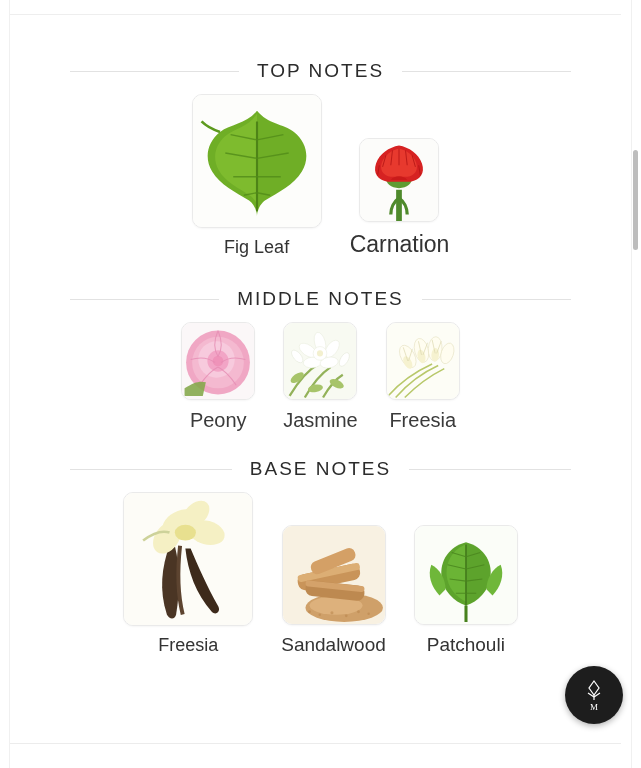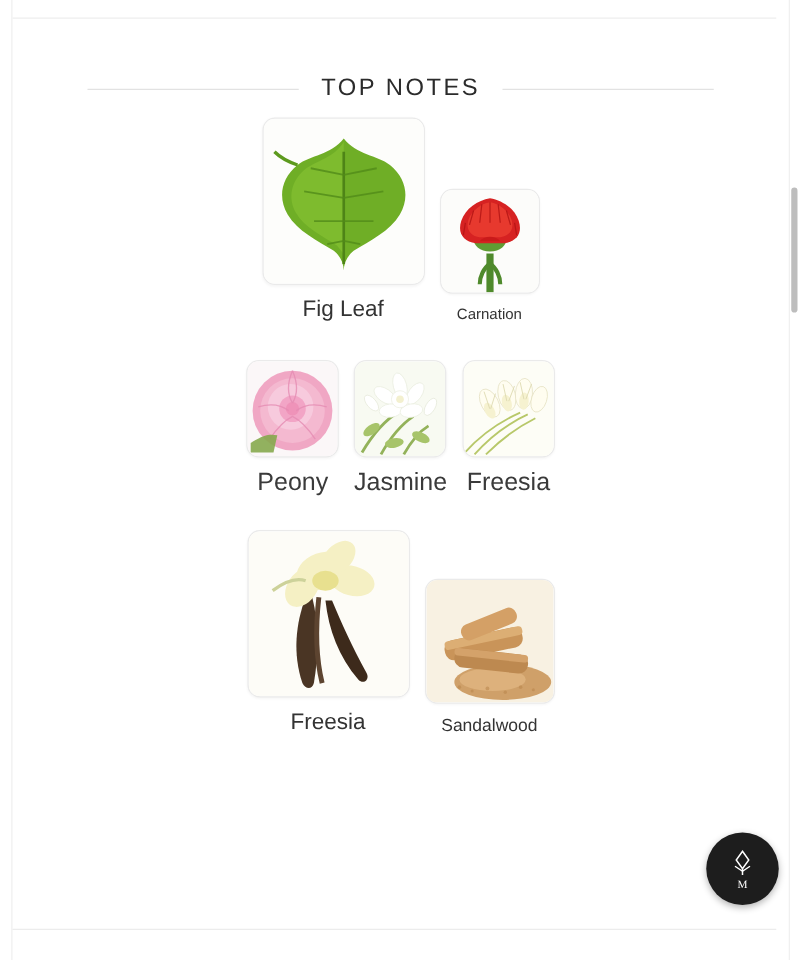--- a/index.html
+++ b/index.html
@@ -57,21 +57,21 @@
     letter-spacing: 2.0px;
     color: #2b2b2b;
     white-space: nowrap;
     font-weight: 400;
   }
 
   .notes-row {
     display: flex;
     align-items: flex-end;
     justify-content: center;
-    gap: 12px;
+    gap: 28px;
   }
   .note-card {
     display: flex;
     flex-direction: column;
     align-items: center;
   }
   .note-thumb {
     border-radius: 10px;
     background: #ffffff;
     border: 1px solid #eaeaea;
@@ -81,27 +81,27 @@
   }
   .note-thumb svg { display: block; width: 100%; height: 100%; }
   .note-label {
     margin-top: 9px;
     font-size: 17px;
     color: #333333;
     text-align: center;
     white-space: nowrap;
   }
   .sz-md .note-thumb { width: 80px; height: 84px; }
-  .sz-md .note-label { font-size: 12px; }
+  .sz-md .note-label { font-size: 23px; }
   .sz-sm .note-thumb { width: 74px; height: 78px; }
   .sz-sm .note-label { font-size: 20px; color: #3a3a3a; }
   .sz-xl .note-thumb { width: 130px; height: 134px; }
   .sz-xl .note-label { font-size: 18px; }
   .sz-base .note-thumb { width: 104px; height: 100px; }
-  .sz-base .note-label { font-size: 14px; }
+  .sz-base .note-label { font-size: 19px; }
 
   .gap-top { height: 30px; }
   .gap-mid { height: 26px; }
 
   
   .scrollbar-track {
     position: absolute; right: 3px; top: 150px; width: 5px; height: 100px;
     background: #bdbdbd; border-radius: 3px;
   }
 
@@ -179,20 +179,25 @@
           </svg>
         </div>
         <div class="note-label">Carnation</div>
       </div>
 
 
     </div>
 
     <div class="gap-top"></div>
 
+    <div class="section-head">
+      <span class="rule"></span>
+      <span class="section-title">MIDDLE NOTES</span>
+      <span class="rule"></span>
+    </div>
 
     <div class="notes-row">
 
       <div class="note-card sz-sm">
         <div class="note-thumb">
           <svg viewBox="0 0 100 100" preserveAspectRatio="xMidYMid slice">
             <rect width="100" height="100" fill="#fbf7f8"></rect>
             <g>
               <circle cx="50" cy="52" r="42" fill="#f0a7c4"></circle>
               <circle cx="50" cy="52" r="34" fill="#f4b9d0"></circle>
@@ -264,20 +269,25 @@
             </g>
           </svg>
         </div>
         <div class="note-label">Freesia</div>
       </div>
 
     </div>
 
     <div class="gap-mid"></div>
 
+    <div class="section-head">
+      <span class="rule"></span>
+      <span class="section-title">BASE NOTES</span>
+      <span class="rule"></span>
+    </div>
 
     <div class="notes-row">
 
       <div class="note-card sz-xl">
         <div class="note-thumb">
           <svg viewBox="0 0 100 100" preserveAspectRatio="xMidYMid slice">
             <rect width="100" height="100" fill="#fdfcf7"></rect>
             <g>
               <path d="M36 40 C30 56 28 74 34 92 C36 96 40 96 41 92 C44 74 44 56 40 40 Z" fill="#4a3524"></path>
               <path d="M48 42 C50 60 56 76 68 90 C71 93 75 90 73 86 C64 70 58 56 52 42 Z" fill="#3d2a1b"></path>
@@ -317,20 +327,37 @@
                   <circle cx="62" cy="90" r="1.3"></circle>
                 <circle cx="74" cy="86" r="1.4"></circle>
                   <circle cx="84" cy="88" r="1.2"></circle>
               </g>
             </g>
           </svg>
         </div>
         <div class="note-label">Sandalwood</div>
       </div>
 
+      <div class="note-card sz-base">
+        <div class="note-thumb">
+          <svg viewBox="0 0 100 100" preserveAspectRatio="xMidYMid slice">
+            <rect width="100" height="100" fill="#fbfdf8"></rect>
+            <g>
+              <path d="M50 18 C34 22 24 36 26 52 C28 66 38 76 50 80 C62 76 72 66 74 52 C76 36 66 22 50 18 Z" fill="#5da32c"></path>
+              <path d="M50 20 C38 24 30 36 31 50 C32 62 40 72 50 76 Z" fill="#6bb435"></path>
+              <path d="M50 20 L50 80" stroke="#437a1c" stroke-width="1.6" fill="none"></path>
+              <path d="M50 32 L36 28 M50 32 L64 28 M50 44 L32 40 M50 44 L68 40 M50 56 L34 54 M50 56 L66 54 M50 68 L40 68 M50 68 L60 68" stroke="#4a861f" stroke-width="1" fill="none" opacity="0.85"></path>
+              <path d="M24 70 C16 62 12 50 16 40 C24 44 30 54 30 64 Z" fill="#6fb73a"></path>
+              <path d="M76 70 C84 62 88 50 84 40 C76 44 70 54 70 64 Z" fill="#6fb73a"></path>
+              <path d="M50 80 L50 96" stroke="#47811d" stroke-width="3" fill="none"></path>
+            </g>
+          </svg>
+        </div>
+        <div class="note-label">Patchouli</div>
+      </div>
 
     </div>
 
   </div>
 
   <div class="scrollbar-track"></div>
 
   <div class="fab">
     <svg width="30" height="34" viewBox="0 0 30 34">
       <g stroke="#ffffff" stroke-width="1.2" fill="none">

